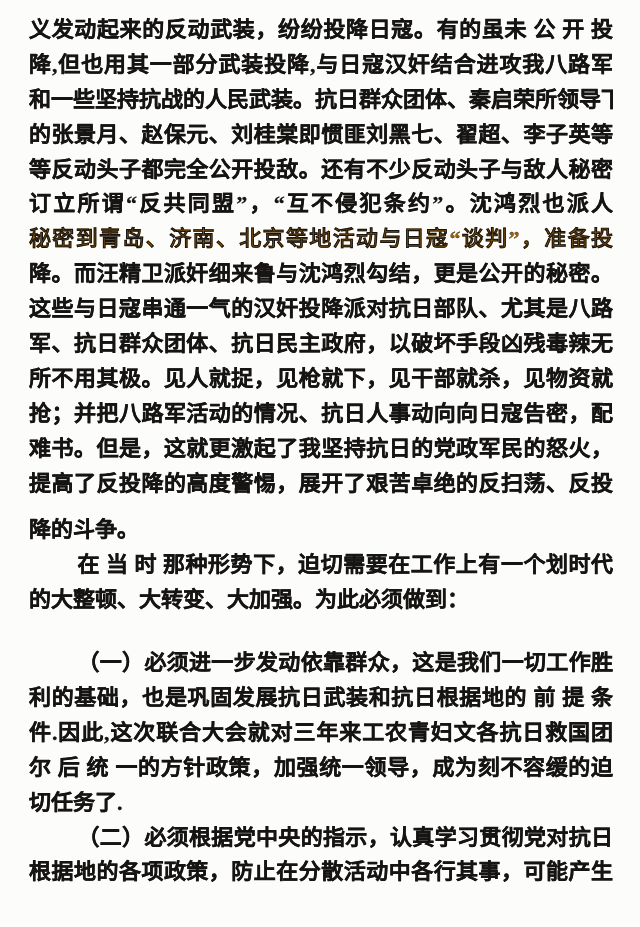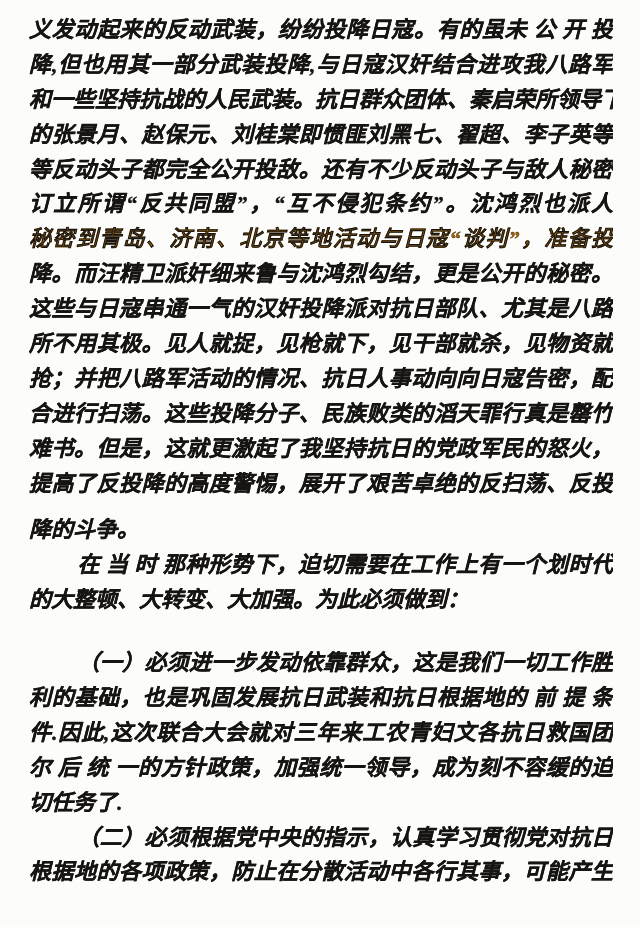--- a/index.html
+++ b/index.html
@@ -10,21 +10,20 @@
     width: 640px;
     height: 927px;
     background: #fcfcfa;
     overflow: hidden;
   }
   .page {
     box-sizing: border-box;
     width: 640px;
     height: 927px;
     padding: 13px 27px 0 29px;
-    font-style: italic;
   }
   .text-block {
     width: 584px;
   }
   .line {
     font-family: "Liberation Serif", "DejaVu Serif", serif;
     font-weight: 700;
     font-size: 22px;
     line-height: 34.9px;
     height: 34.9px;
@@ -50,23 +49,23 @@
   <div class="text-block">
       <div class="line fill" style="color: rgb(23, 21, 19);">义发动起来的反动武装，纷纷投降日寇。有的虽未 公 开 投</div>
       <div class="line fill" style="color: rgb(23, 21, 19);">降,但也用其一部分武装投降,与日寇汉奸结合进攻我八路军</div>
       <div class="line fill" style="color: rgb(23, 21, 19);">和一些坚持抗战的人民武装。抗日群众团体、秦启荣所领导下</div>
       <div class="line fill" style="color: rgb(23, 21, 19);">的张景月、赵保元、刘桂棠即惯匪刘黑七、翟超、李子英等</div>
       <div class="line fill" style="color: rgb(23, 21, 19);">等反动头子都完全公开投敌。还有不少反动头子与敌人秘密</div>
       <div class="line fill" style="color: rgb(23, 21, 19);">订立所谓“反共同盟”，“互不侵犯条约”。沈鸿烈也派人</div>
       <div class="line fill" style="color: #a16207;">秘密到青岛、济南、北京等地活动与日寇“谈判”，准备投</div>
       <div class="line fill" style="color: rgb(23, 21, 19);">降。而汪精卫派奸细来鲁与沈鸿烈勾结，更是公开的秘密。</div>
       <div class="line fill" style="color: rgb(23, 21, 19);">这些与日寇串通一气的汉奸投降派对抗日部队、尤其是八路</div>
+      <div class="line fill" style="color: rgb(23, 21, 19);">军、抗日群众团体、抗日民主政府，以破坏手段凶残毒辣无</div>
       <div class="line fill" style="color: rgb(23, 21, 19);">所不用其极。见人就捉，见枪就下，见干部就杀，见物资就</div>
       <div class="line fill" style="color: rgb(23, 21, 19);">抢；并把八路军活动的情况、抗日人事动向向日寇告密，配</div>
-      <div class="line fill" style="color: rgb(23, 21, 19);">合进行扫荡。这些投降分子、民族败类的滔天罪行真是罄竹</div>
       <div class="line fill" style="color: rgb(23, 21, 19);">难书。但是，这就更激起了我坚持抗日的党政军民的怒火，</div>
       <div class="line fill" style="color: rgb(23, 21, 19);">提高了反投降的高度警惕，展开了艰苦卓绝的反扫荡、反投</div>
       <div class="line para-end" style="color: rgb(23, 21, 19); margin-top: 12px;">降的斗争。</div>
       <div class="line fill-indent" style="color: rgb(23, 21, 19);">在 当 时 那种形势下，迫切需要在工作上有一个划时代</div>
       <div class="line para-end" style="color: rgb(23, 21, 19);">的大整顿、大转变、大加强。为此必须做到：</div>
       <div class="line fill-indent" style="color: rgb(23, 21, 19); margin-top: 28px;">（一）必须进一步发动依靠群众，这是我们一切工作胜</div>
       <div class="line fill" style="color: rgb(23, 21, 19);">利的基础，也是巩固发展抗日武装和抗日根据地的 前 提 条</div>
       <div class="line fill" style="color: rgb(23, 21, 19);">件.因此,这次联合大会就对三年来工农青妇文各抗日救国团</div>
       <div class="line fill" style="color: rgb(23, 21, 19);">尔 后 统 一的方针政策，加强统一领导，成为刻不容缓的迫</div>
       <div class="line para-end" style="color: rgb(23, 21, 19);">切任务了.</div>

